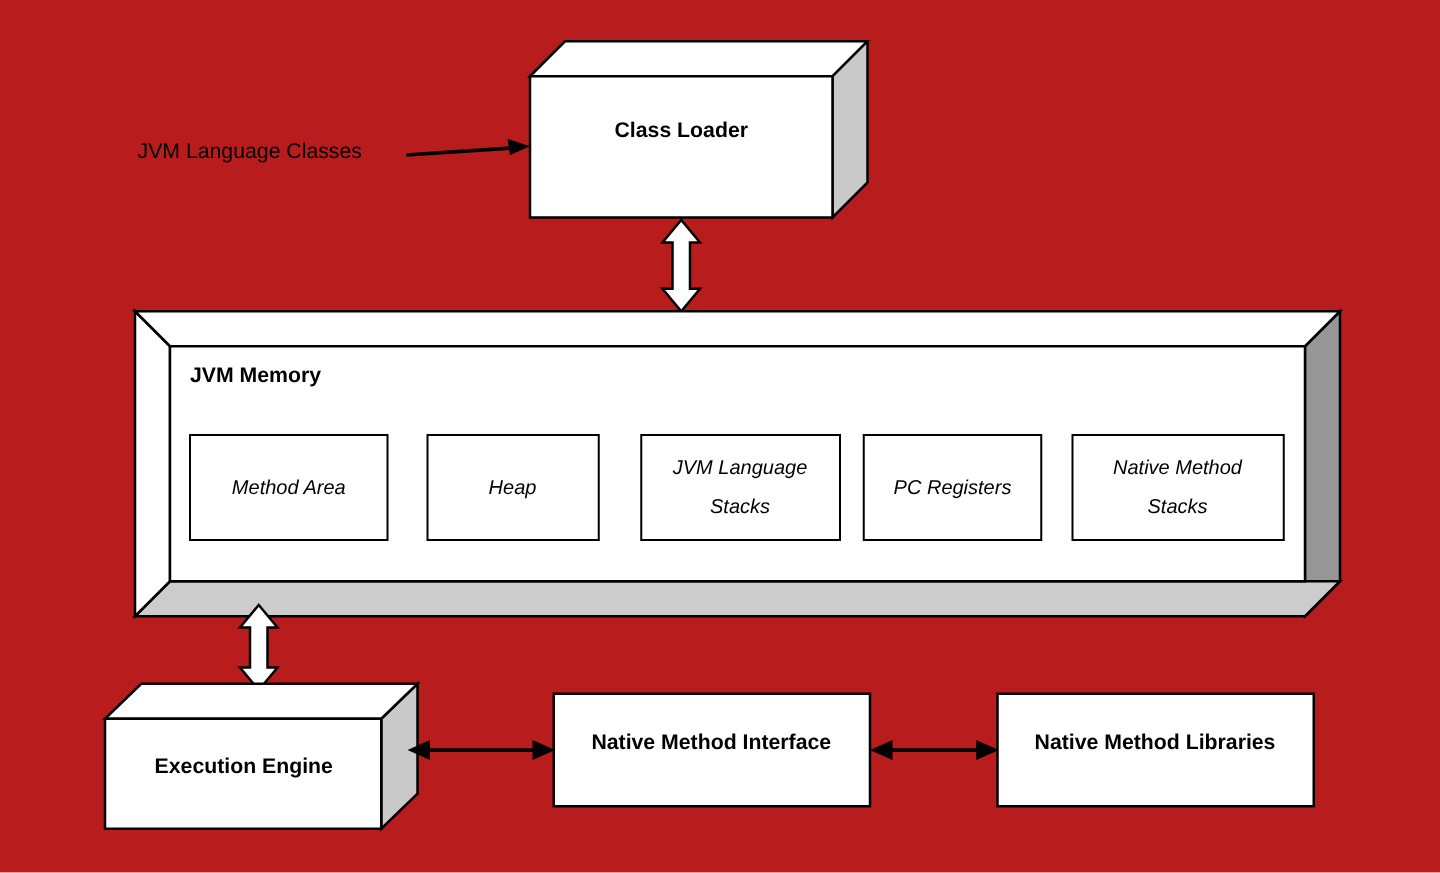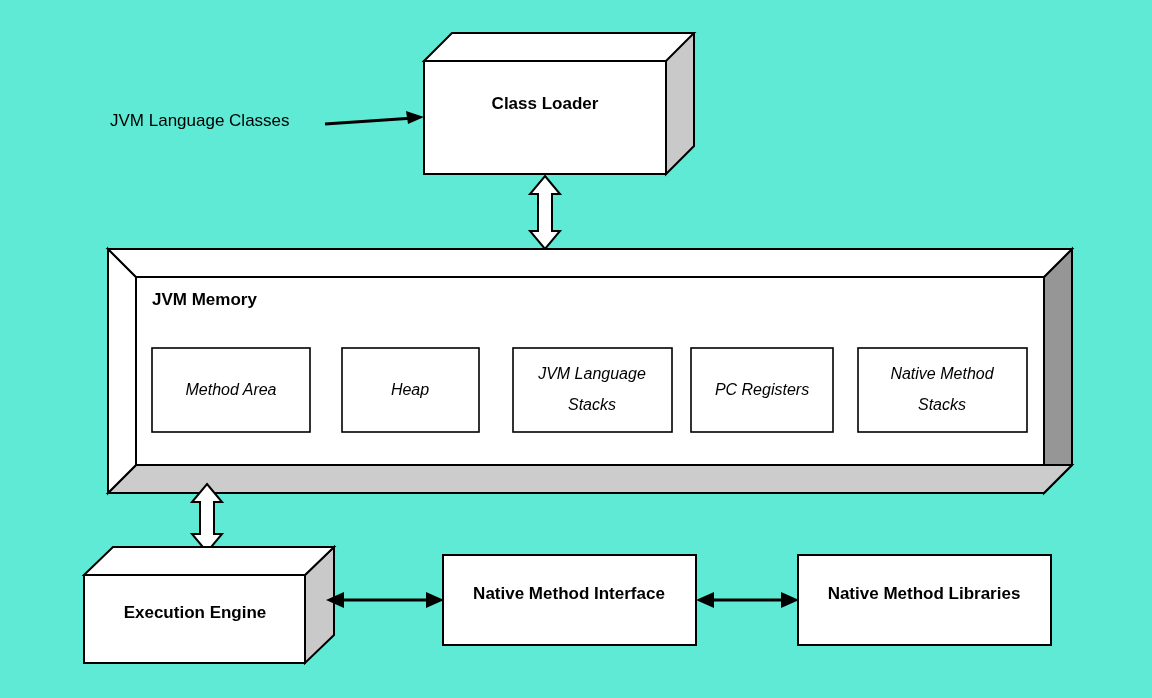--- a/index.html
+++ b/index.html
@@ -8,21 +8,21 @@
     padding: 0;
     background: #ffffff;
   }
   body {
     font-family: "Liberation Sans", sans-serif;
   }
   #diagram-root {
     position: relative;
     width: 1152px;
     height: 698px;
-    background: #5eead4;
+    background: #b91c1c;
     overflow: hidden;
   }
   svg.diagram-svg {
     position: absolute;
     top: 0;
     left: 0;
     width: 1152px;
     height: 698px;
   }
   .face-front { fill: #ffffff; stroke: #000000; stroke-width: 2; }

